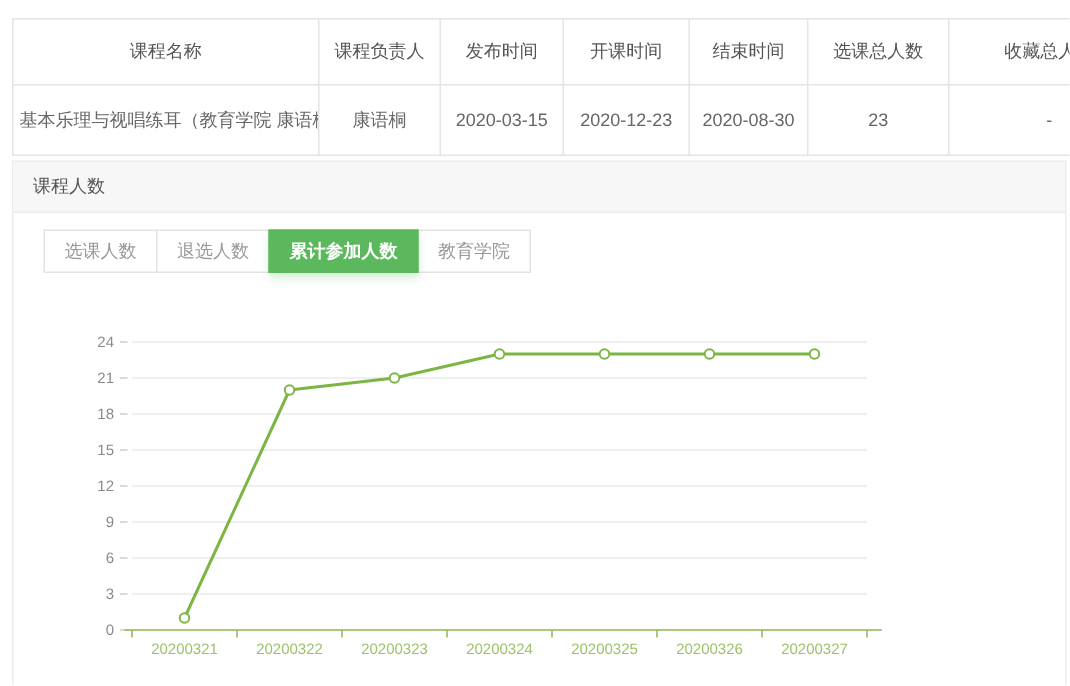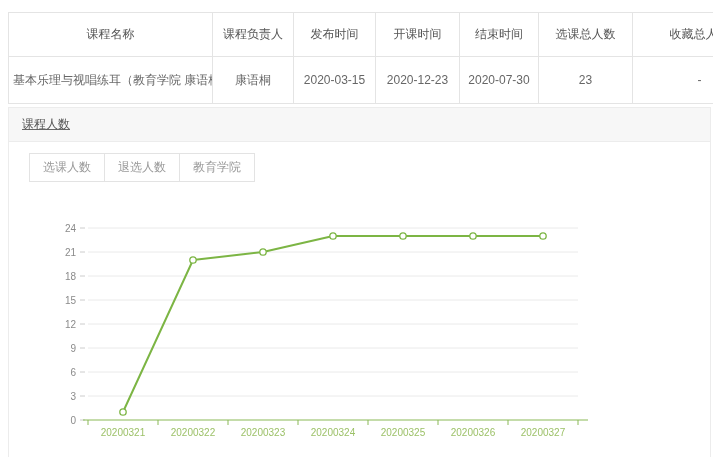--- a/index.html
+++ b/index.html
@@ -19,21 +19,20 @@
     border:1px solid #e4e4e4; text-align:center;
     overflow:hidden; white-space:nowrap; padding:4px 4px;
   }
   .course-table th { height:35px; font-weight:normal; color:#555; }
   .course-table td { height:38px; color:#666; }
   
   .panel {
     position:absolute; left:8px; top:107px; width:703px; height:350px;
     border:1px solid #ececec; border-bottom:none; background:#fff;
     box-sizing:border-box;
-    text-decoration:underline;
   }
   .panel-header {
     height:33px; line-height:33px; background:#f7f7f7;
     border-bottom:1px solid #ececec;
     padding-left:13px; font-size:12px; color:#555;
   }
   
   .tabs { position:absolute; left:20px; top:45px; display:flex; }
   .tab {
     height:27px; line-height:27px; padding:0 13px;
@@ -65,33 +64,34 @@
       <th style="width:85px">选课总人数</th>
       <th style="width:125px">收藏总人数</th>
     </tr>
   </thead>
   <tbody>
     <tr>
       <td>基本乐理与视唱练耳（教育学院 康语桐）</td>
       <td>康语桐</td>
       <td>2020-03-15</td>
       <td>2020-12-23</td>
-      <td>2020-07-30</td>
+      <td>2020-08-30</td>
       <td>23</td>
       <td>-</td>
     </tr>
   </tbody>
 </table>
 
 <div class="panel">
   <div class="panel-header">课程人数</div>
 
   <div class="tabs">
     <span class="tab">选课人数</span>
     <span class="tab">退选人数</span>
+    <span class="tab active">累计参加人数</span>
     <span class="tab">教育学院</span>
   </div>
 </div>
 
 <svg class="chart-svg" width="650" height="262">
     <line x1="88" y1="206" x2="578" y2="206" stroke="#eaeaea" stroke-width="1"></line>
     <line x1="88" y1="182" x2="578" y2="182" stroke="#eaeaea" stroke-width="1"></line>
     <line x1="88" y1="158" x2="578" y2="158" stroke="#eaeaea" stroke-width="1"></line>
     <line x1="88" y1="134" x2="578" y2="134" stroke="#eaeaea" stroke-width="1"></line>
     <line x1="88" y1="110" x2="578" y2="110" stroke="#eaeaea" stroke-width="1"></line>

